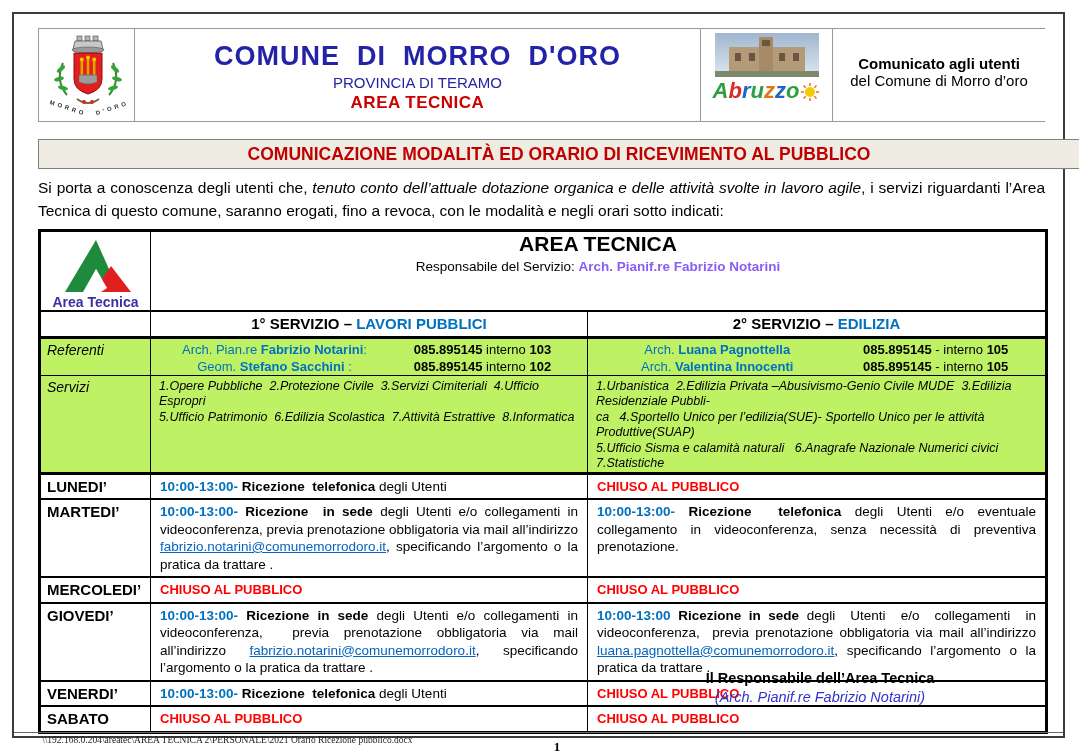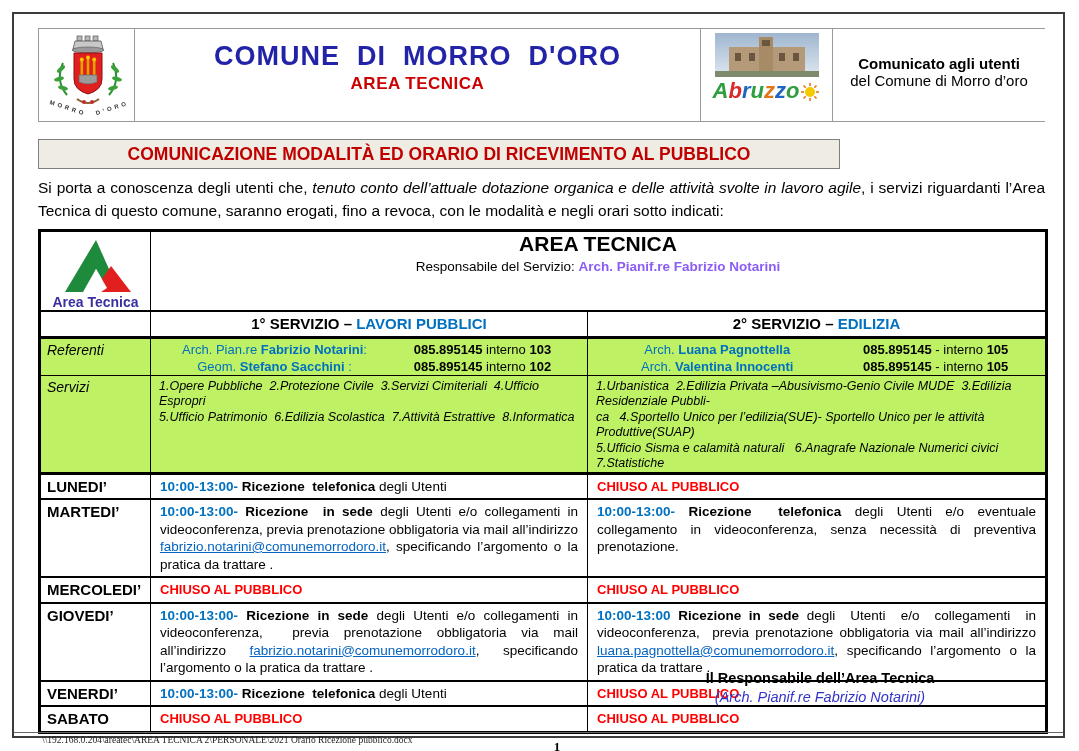--- a/index.html
+++ b/index.html
@@ -27,21 +27,21 @@
   .notice-1 { font-size:15px; font-weight:bold; }
   .notice-2 { font-size:15px; }
   .crest-wrap { position:absolute; left:8px; top:4px; width:82px; height:86px; }
   .crest-letters { position:absolute; font-size:6px; font-weight:bold; color:#333; letter-spacing:3px; }
   .cl-left { left:2px; bottom:8px; transform:rotate(18deg); }
   .cl-right { right:0px; bottom:8px; transform:rotate(-18deg); }
   .abruzzo-word { display:flex; align-items:flex-end; font-weight:bold; font-size:22px; font-style:italic; line-height:1; margin-top:3px; }
   .abz-0{color:#2E9E3E;} .abz-1{color:#D92B2B;} .abz-2{color:#1F66C0;} .abz-3{color:#2E9E3E;}
   .abz-4{color:#E07818;} .abz-5{color:#1F66C0;} .abz-6{color:#2E9E3E;}
   
-  .banner { position:absolute; left:38px; top:139px; width:802px; height:30px;
+  .banner { position:absolute; left:38px; top:139px; width:1042px; height:30px;
     background:#EFEDE3; border:1px solid #7f7f7f; display:flex; align-items:center; justify-content:center; }
   .banner-text { font-size:17.5px; font-weight:bold; color:#C00000; }
   
   .intro { position:absolute; left:38px; top:176px; width:1007px;
     font-size:15.5px; line-height:23px; text-align:justify; }
   .intro .it { font-style:italic; }
   
   table.main { position:absolute; left:38px; top:229px; width:1007px;
     border-collapse:collapse; table-layout:fixed; border:3px solid #000; }
   table.main td { border:1px solid #000; vertical-align:top; overflow:hidden; }
@@ -126,20 +126,21 @@
           <circle cx="37" cy="69" r="2" fill="#C03030"></circle>
           <circle cx="45" cy="69" r="2" fill="#C03030"></circle>
         </svg>
         <span class="crest-letters cl-left">MORRO</span>
         <span class="crest-letters cl-right">D'ORO</span>
       </div>
     </div>
 
     <div class="hdr-cell title-cell">
       <div class="commune">COMUNE  DI  MORRO  D'ORO</div>
+      <div class="provincia">PROVINCIA DI TERAMO</div>
       <div class="areatec-hdr">AREA TECNICA</div>
     </div>
 
     <div class="hdr-cell media-cell">
       <svg width="104" height="44" viewBox="0 0 104 44">
         <defs>
           <linearGradient id="sky" x1="0" y1="0" x2="0" y2="1">
             <stop offset="0" stop-color="#9fb6cf"></stop>
               <stop offset="1" stop-color="#dfe8f0"></stop>
           </linearGradient>

